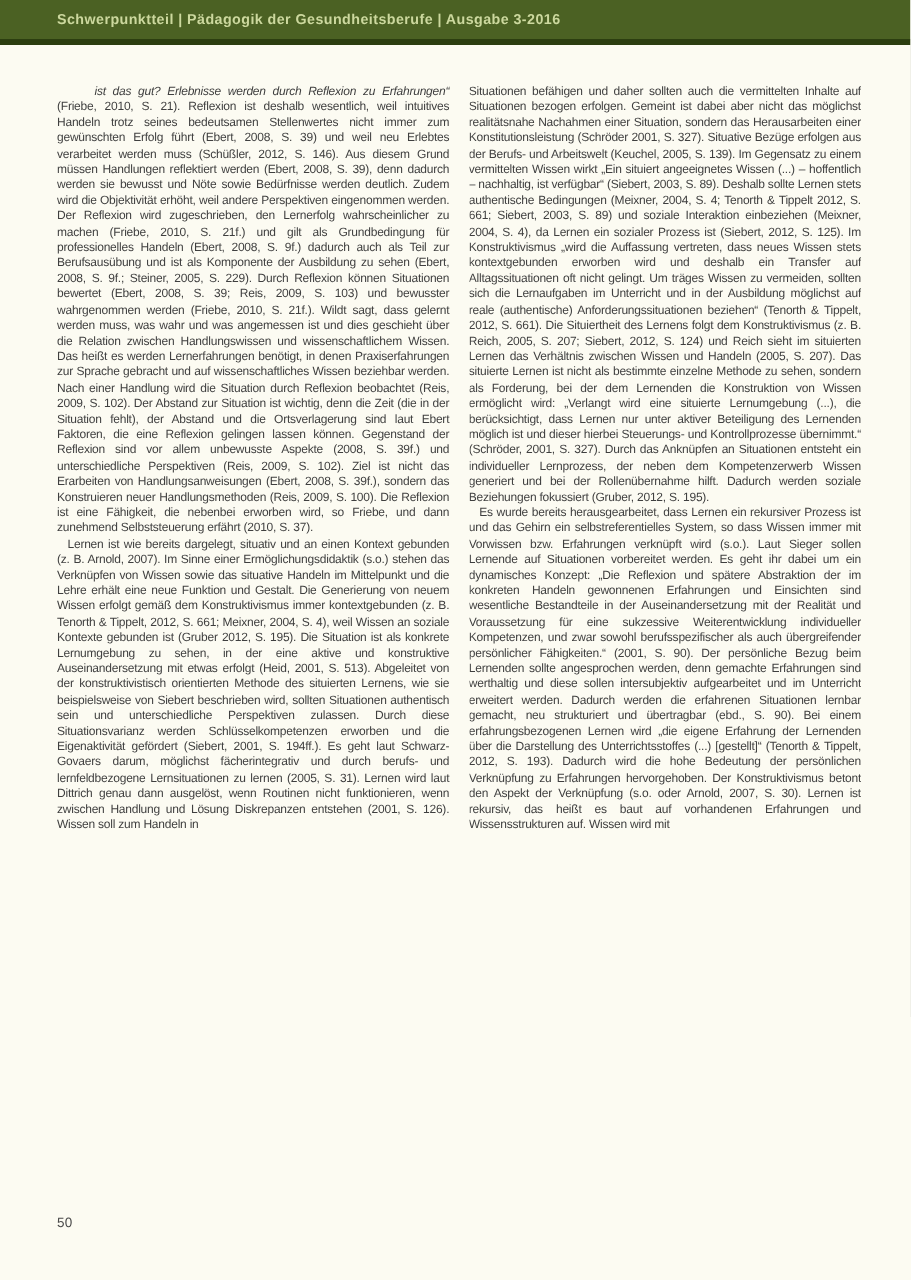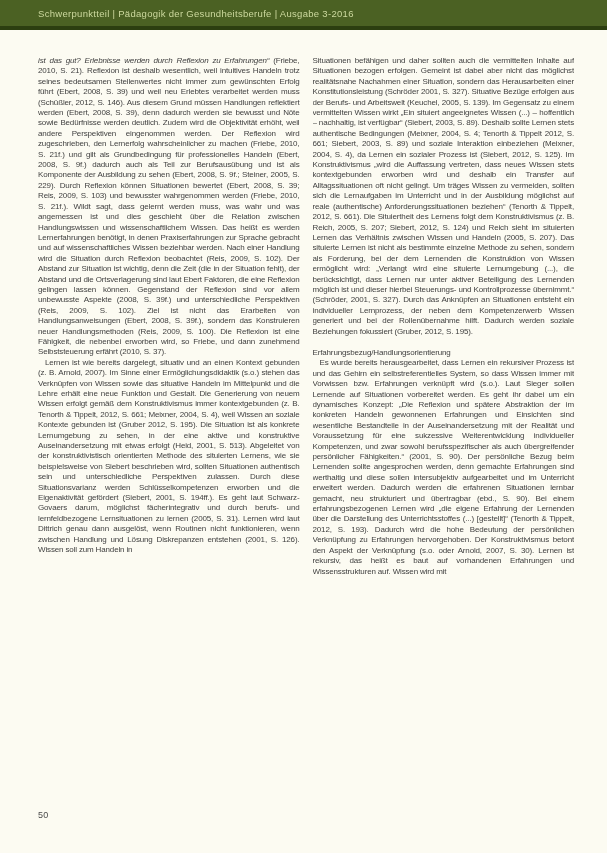--- a/index.html
+++ b/index.html
@@ -20,20 +20,21 @@
   .topbar {
     position: absolute;
     top: 0; left: 0; right: 0;
     height: 30px;
     background: #4b6123;
     border-bottom: 4px solid #2c3e10;
     display: flex;
     align-items: center;
     padding-left: 38px;
     box-sizing: border-box;
+    font-weight: bold;
   }
   .topbar .running-title {
     color: #ccd89e;
     font-size: 9.5px;
     letter-spacing: 0.3px;
     white-space: nowrap;
   }
   
   .content {
     position: absolute;
@@ -59,21 +60,21 @@
   .col p { margin: 0; }
   .col p.indent { text-indent: 7px; }
   .col .section-heading {
     display: block;
     font-size: 8px;
     font-weight: normal;
     margin: 11px 0 0 0;
     color: #3f3f3f;
     text-align: left;
   }
-  .italic { font-style: italic; }
+  .italic { font-style: italic; margin-left: 25px; }
   
   .footer {
     position: absolute;
     left: 38px;
     right: 33px;
     top: 810px;
     display: flex;
     justify-content: space-between;
     align-items: center;
     font-size: 9px;
@@ -92,21 +93,20 @@
 
   <main class="content">
 
     <div class="col">
       <p><span class="italic">ist das gut? Erlebnisse werden durch Reflexion zu Erfahrungen“</span><span> (Friebe, 2010, S. 21). Reflexion ist deshalb wesentlich, weil intuitives Handeln trotz seines bedeutsamen Stellenwertes nicht immer zum gewünschten Erfolg führt (Ebert, 2008, S. 39) und weil neu Erlebtes verarbeitet werden muss (Schüßler, 2012, S. 146). Aus diesem Grund müssen Handlungen reflektiert werden (Ebert, 2008, S. 39), denn dadurch werden sie bewusst und Nöte sowie Bedürfnisse werden deutlich. Zudem wird die Objektivität erhöht, weil andere Perspektiven eingenommen werden. Der Reflexion wird zugeschrieben, den Lernerfolg wahrscheinlicher zu machen (Friebe, 2010, S. 21f.) und gilt als Grundbedingung für professionelles Handeln (Ebert, 2008, S. 9f.) dadurch auch als Teil zur Berufsausübung und ist als Komponente der Ausbildung zu sehen (Ebert, 2008, S. 9f.; Steiner, 2005, S. 229). Durch Reflexion können Situationen bewertet (Ebert, 2008, S. 39; Reis, 2009, S. 103) und bewusster wahrgenommen werden (Friebe, 2010, S. 21f.). Wildt sagt, dass gelernt werden muss, was wahr und was angemessen ist und dies geschieht über die Relation zwischen Handlungswissen und wissenschaftlichem Wissen. Das heißt es werden Lernerfahrungen benötigt, in denen Praxiserfahrungen zur Sprache gebracht und auf wissenschaftliches Wissen beziehbar werden. Nach einer Handlung wird die Situation durch Reflexion beobachtet (Reis, 2009, S. 102). Der Abstand zur Situation ist wichtig, denn die Zeit (die in der Situation fehlt), der Abstand und die Ortsverlagerung sind laut Ebert Faktoren, die eine Reflexion gelingen lassen können. Gegenstand der Reflexion sind vor allem unbewusste Aspekte (2008, S. 39f.) und unterschiedliche Perspektiven (Reis, 2009, S. 102). Ziel ist nicht das Erarbeiten von Handlungsanweisungen (Ebert, 2008, S. 39f.), sondern das Konstruieren neuer Handlungsmethoden (Reis, 2009, S. 100). Die Reflexion ist eine Fähigkeit, die nebenbei erworben wird, so Friebe, und dann zunehmend Selbststeuerung erfährt (2010, S. 37).</span></p>
       <p class="indent">Lernen ist wie bereits dargelegt, situativ und an einen Kontext gebunden (z. B. Arnold, 2007). Im Sinne einer Ermöglichungsdidaktik (s.o.) stehen das Verknüpfen von Wissen sowie das situative Handeln im Mittelpunkt und die Lehre erhält eine neue Funktion und Gestalt. Die Generierung von neuem Wissen erfolgt gemäß dem Konstruktivismus immer kontextgebunden (z. B. Tenorth &amp; Tippelt, 2012, S. 661; Meixner, 2004, S. 4), weil Wissen an soziale Kontexte gebunden ist (Gruber 2012, S. 195). Die Situation ist als konkrete Lernumgebung zu sehen, in der eine aktive und konstruktive Auseinandersetzung mit etwas erfolgt (Heid, 2001, S. 513). Abgeleitet von der konstruktivistisch orientierten Methode des situierten Lernens, wie sie beispielsweise von Siebert beschrieben wird, sollten Situationen authentisch sein und unterschiedliche Perspektiven zulassen. Durch diese Situationsvarianz werden Schlüsselkompetenzen erworben und die Eigenaktivität gefördert (Siebert, 2001, S. 194ff.). Es geht laut Schwarz-Govaers darum, möglichst fächerintegrativ und durch berufs- und lernfeldbezogene Lernsituationen zu lernen (2005, S. 31). Lernen wird laut Dittrich genau dann ausgelöst, wenn Routinen nicht funktionieren, wenn zwischen Handlung und Lösung Diskrepanzen entstehen (2001, S. 126). Wissen soll zum Handeln in</p>
     </div>
 
     <div class="col">
       <p>Situationen befähigen und daher sollten auch die vermittelten Inhalte auf Situationen bezogen erfolgen. Gemeint ist dabei aber nicht das möglichst realitätsnahe Nachahmen einer Situation, sondern das Herausarbeiten einer Konstitutionsleistung (Schröder 2001, S. 327). Situative Bezüge erfolgen aus der Berufs- und Arbeitswelt (Keuchel, 2005, S. 139). Im Gegensatz zu einem vermittelten Wissen wirkt „Ein situiert angeeignetes Wissen (...) – hoffentlich – nachhaltig, ist verfügbar“ (Siebert, 2003, S. 89). Deshalb sollte Lernen stets authentische Bedingungen (Meixner, 2004, S. 4; Tenorth &amp; Tippelt 2012, S. 661; Siebert, 2003, S. 89) und soziale Interaktion einbeziehen (Meixner, 2004, S. 4), da Lernen ein sozialer Prozess ist (Siebert, 2012, S. 125). Im Konstruktivismus „wird die Auffassung vertreten, dass neues Wissen stets kontextgebunden erworben wird und deshalb ein Transfer auf Alltagssituationen oft nicht gelingt. Um träges Wissen zu vermeiden, sollten sich die Lernaufgaben im Unterricht und in der Ausbildung möglichst auf reale (authentische) Anforderungssituationen beziehen“ (Tenorth &amp; Tippelt, 2012, S. 661). Die Situiertheit des Lernens folgt dem Konstruktivismus (z. B. Reich, 2005, S. 207; Siebert, 2012, S. 124) und Reich sieht im situierten Lernen das Verhältnis zwischen Wissen und Handeln (2005, S. 207). Das situierte Lernen ist nicht als bestimmte einzelne Methode zu sehen, sondern als Forderung, bei der dem Lernenden die Konstruktion von Wissen ermöglicht wird: „Verlangt wird eine situierte Lernumgebung (...), die berücksichtigt, dass Lernen nur unter aktiver Beteiligung des Lernenden möglich ist und dieser hierbei Steuerungs- und Kontrollprozesse übernimmt.“ (Schröder, 2001, S. 327). Durch das Anknüpfen an Situationen entsteht ein individueller Lernprozess, der neben dem Kompetenzerwerb Wissen generiert und bei der Rollenübernahme hilft. Dadurch werden soziale Beziehungen fokussiert (Gruber, 2012, S. 195).</p>
-      <span class="section-heading">Erfahrungsbezug/Handlungsorientierung</span>
       <p class="indent">Es wurde bereits herausgearbeitet, dass Lernen ein rekursiver Prozess ist und das Gehirn ein selbstreferentielles System, so dass Wissen immer mit Vorwissen bzw. Erfahrungen verknüpft wird (s.o.). Laut Sieger sollen Lernende auf Situationen vorbereitet werden. Es geht ihr dabei um ein dynamisches Konzept: „Die Reflexion und spätere Abstraktion der im konkreten Handeln gewonnenen Erfahrungen und Einsichten sind wesentliche Bestandteile in der Auseinandersetzung mit der Realität und Voraussetzung für eine sukzessive Weiterentwicklung individueller Kompetenzen, und zwar sowohl berufsspezifischer als auch übergreifender persönlicher Fähigkeiten.“ (2001, S. 90). Der persönliche Bezug beim Lernenden sollte angesprochen werden, denn gemachte Erfahrungen sind werthaltig und diese sollen intersubjektiv aufgearbeitet und im Unterricht erweitert werden. Dadurch werden die erfahrenen Situationen lernbar gemacht, neu strukturiert und übertragbar (ebd., S. 90). Bei einem erfahrungsbezogenen Lernen wird „die eigene Erfahrung der Lernenden über die Darstellung des Unterrichtsstoffes (...) [gestellt]“ (Tenorth &amp; Tippelt, 2012, S. 193). Dadurch wird die hohe Bedeutung der persönlichen Verknüpfung zu Erfahrungen hervorgehoben. Der Konstruktivismus betont den Aspekt der Verknüpfung (s.o. oder Arnold, 2007, S. 30). Lernen ist rekursiv, das heißt es baut auf vorhandenen Erfahrungen und Wissensstrukturen auf. Wissen wird mit</p>
     </div>
 
   </main>
 
   <footer class="footer">
     <span>50</span>
   </footer>
 
 </div>

